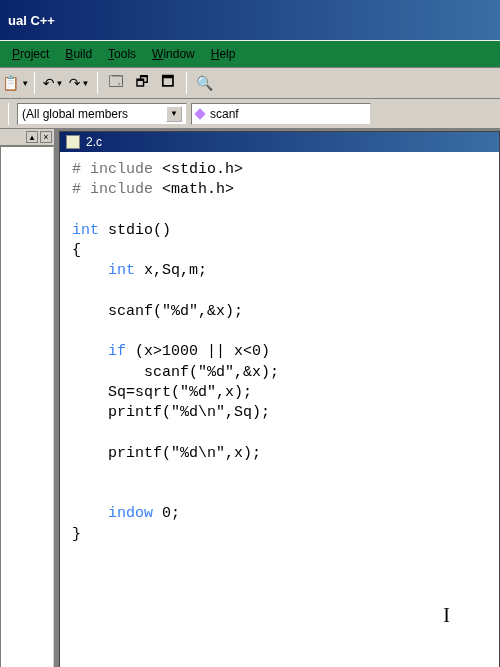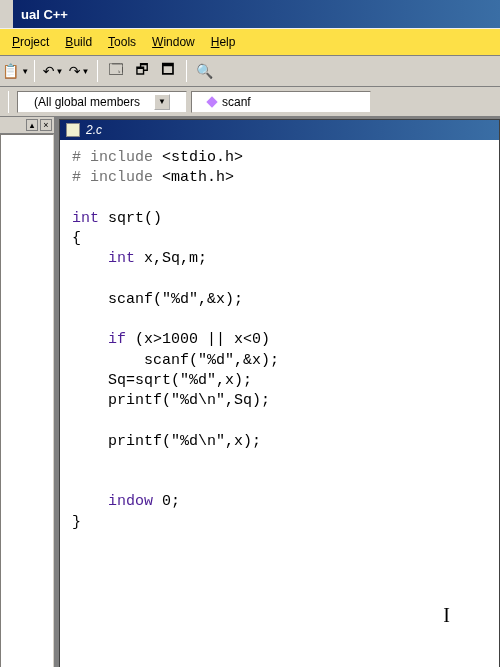--- a/index.html
+++ b/index.html
@@ -10,27 +10,26 @@
   font-size: 11px;
   background: #d4d0c8;
   overflow: hidden;
 }
 .titlebar {
   background: linear-gradient(to right, #0a246a, #3a6ea5);
   color: white;
   padding: 4px 8px;
   font-size: 13px;
   font-weight: bold;
-  height: 28px;
-  display: flex;
-  align-items: center;
-  margin-left: 13px;
+  height: 40px;
+  display: flex;
+  align-items: center;
 }
 .menubar {
-  background: #fde047;
+  background: #15803d;
   border-top: 1px solid #f0f0f0;
   padding: 4px 6px;
   display: flex;
   gap: 4px;
   font-size: 12px;
 }
 .menu-item {
   padding: 2px 6px;
   cursor: default;
 }
@@ -74,21 +73,21 @@
   padding: 3px 4px;
   display: flex;
   align-items: center;
   gap: 4px;
   border-bottom: 1px solid #808080;
   height: 30px;
 }
 .combo {
   background: white;
   border: 1px inset #d4d0c8;
-  padding: 2px 16px;
+  padding: 2px 4px;
   font-size: 12px;
   display: flex;
   align-items: center;
   justify-content: space-between;
   height: 22px;
 }
 .combo-arrow {
   background: #d4d0c8;
   border: 1px outset #fff;
   width: 16px;
@@ -154,42 +153,41 @@
   flex-direction: column;
 }
 .editor-title {
   background: linear-gradient(to right, #0a246a, #3a6ea5);
   color: white;
   padding: 3px 6px;
   font-size: 12px;
   display: flex;
   align-items: center;
   gap: 6px;
-  font-style: italic;
 }
 .file-icon {
   width: 14px;
   height: 14px;
   background: #f0f0d0;
   border: 1px solid #888;
   display: inline-block;
   position: relative;
 }
 .code-area {
   flex: 1;
   background: white;
   padding: 8px 12px;
   font-family: "Fixedsys", "Courier New", monospace;
   font-size: 15px;
   line-height: 1.35;
   white-space: pre;
   color: #000;
   overflow: hidden;
 }
-.kw { color: #4c1d95; }
+.kw { color: #3b82f6; }
 .pp { color: #737373; }
 .cursor-beam {
   position: absolute;
   right: 50px;
   bottom: 40px;
   font-size: 20px;
   color: #000;
   font-family: serif;
 }
 </style>
@@ -263,21 +261,21 @@
 
   <div class="editor-area">
     <div class="editor-window">
       <div class="editor-title">
         <span class="file-icon"></span>
         <span>2.c</span>
       </div>
       <div class="code-area"><span class="pp"># include </span><span>&lt;stdio.h&gt;</span>
 <span class="pp"># include </span><span>&lt;math.h&gt;</span>
 
-<span class="kw">int</span><span> sqrt()</span>
+<span class="kw">int</span><span> stdio()</span>
 <span>{</span>
 <span class="kw">    int</span><span> x,Sq,m;</span>
 
 <span>    scanf("%d",&amp;x);</span>
 
 <span class="kw">    if</span><span> (x&gt;1000 || x&lt;0)</span>
 <span>        scanf("%d",&amp;x);</span>
 <span>    Sq=sqrt("%d",x);</span>
 <span>    printf("%d\n",Sq);</span>
 

